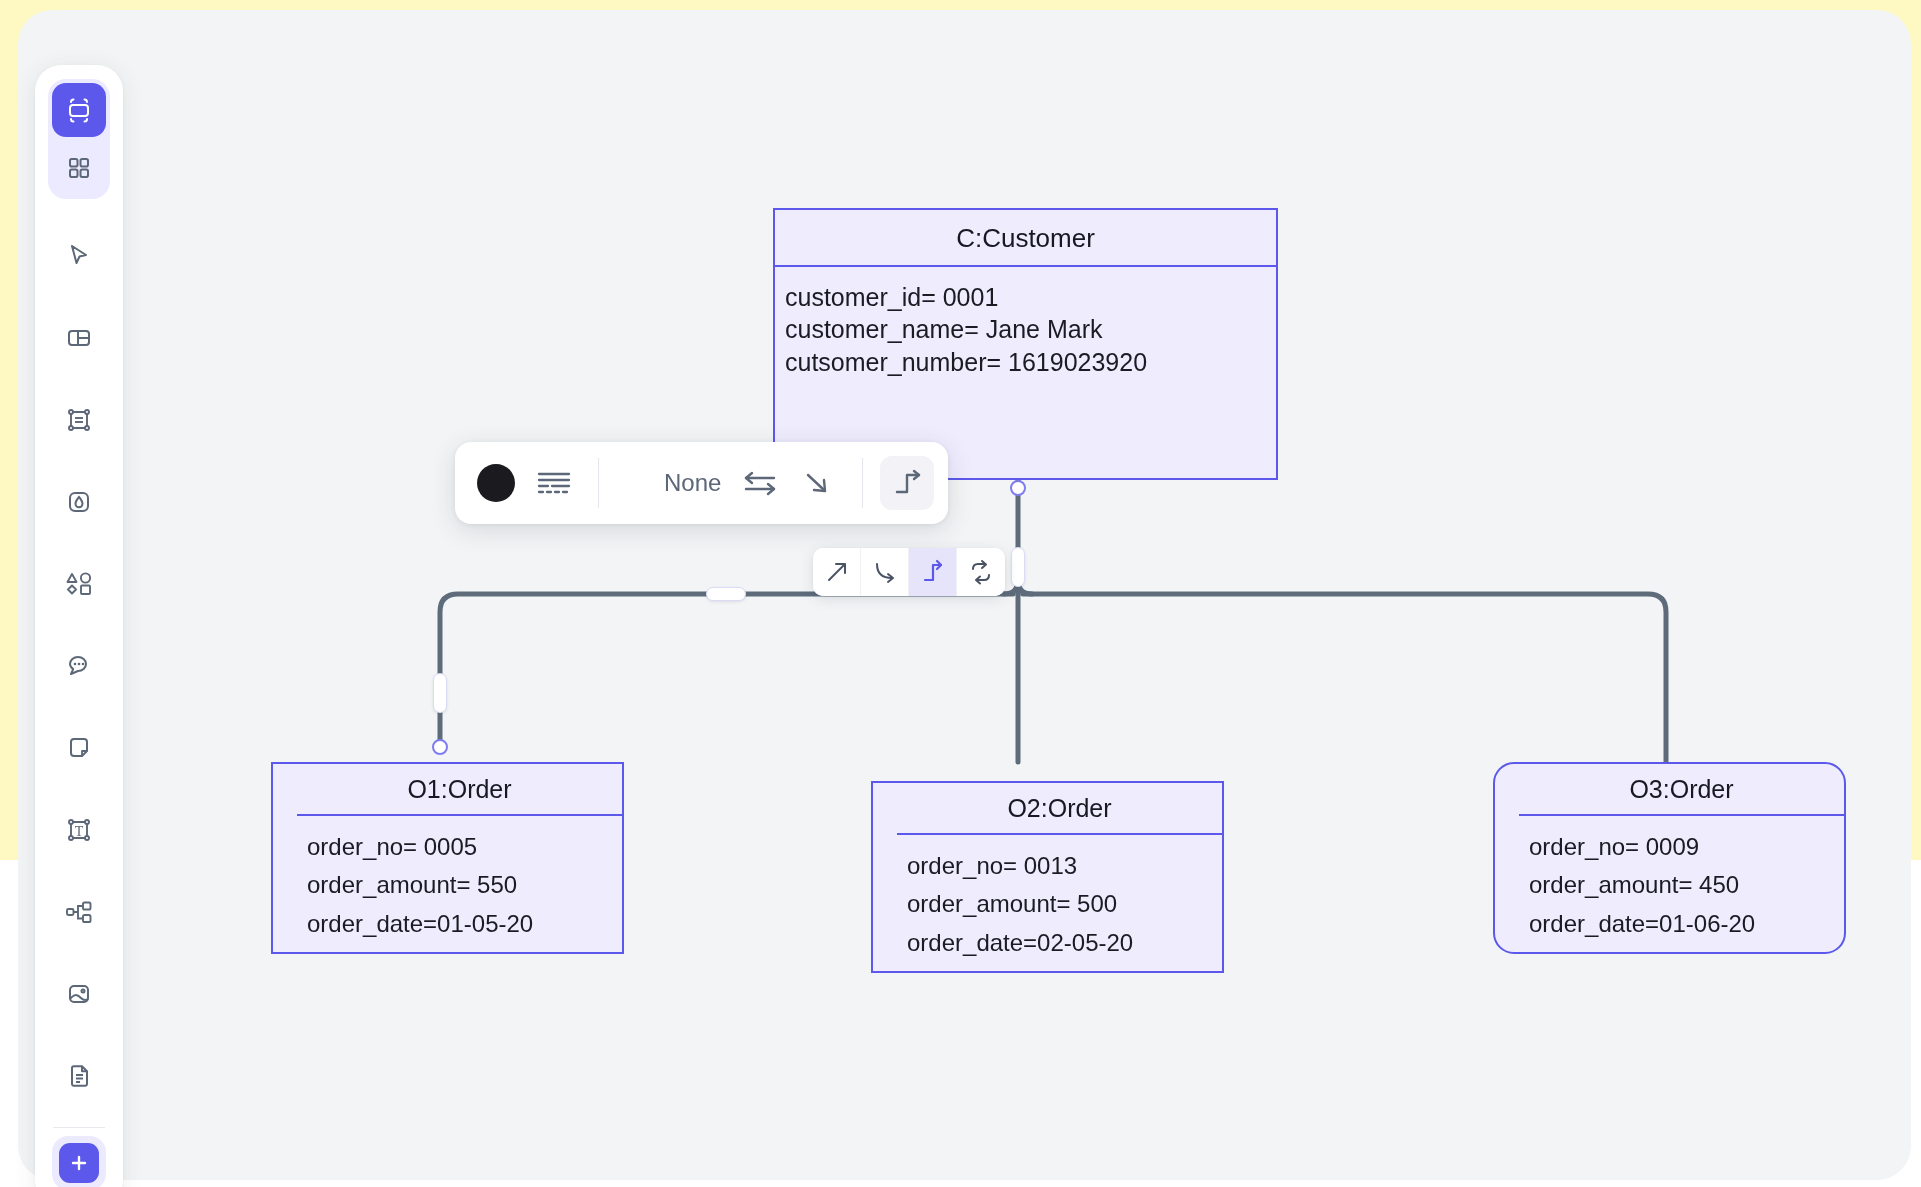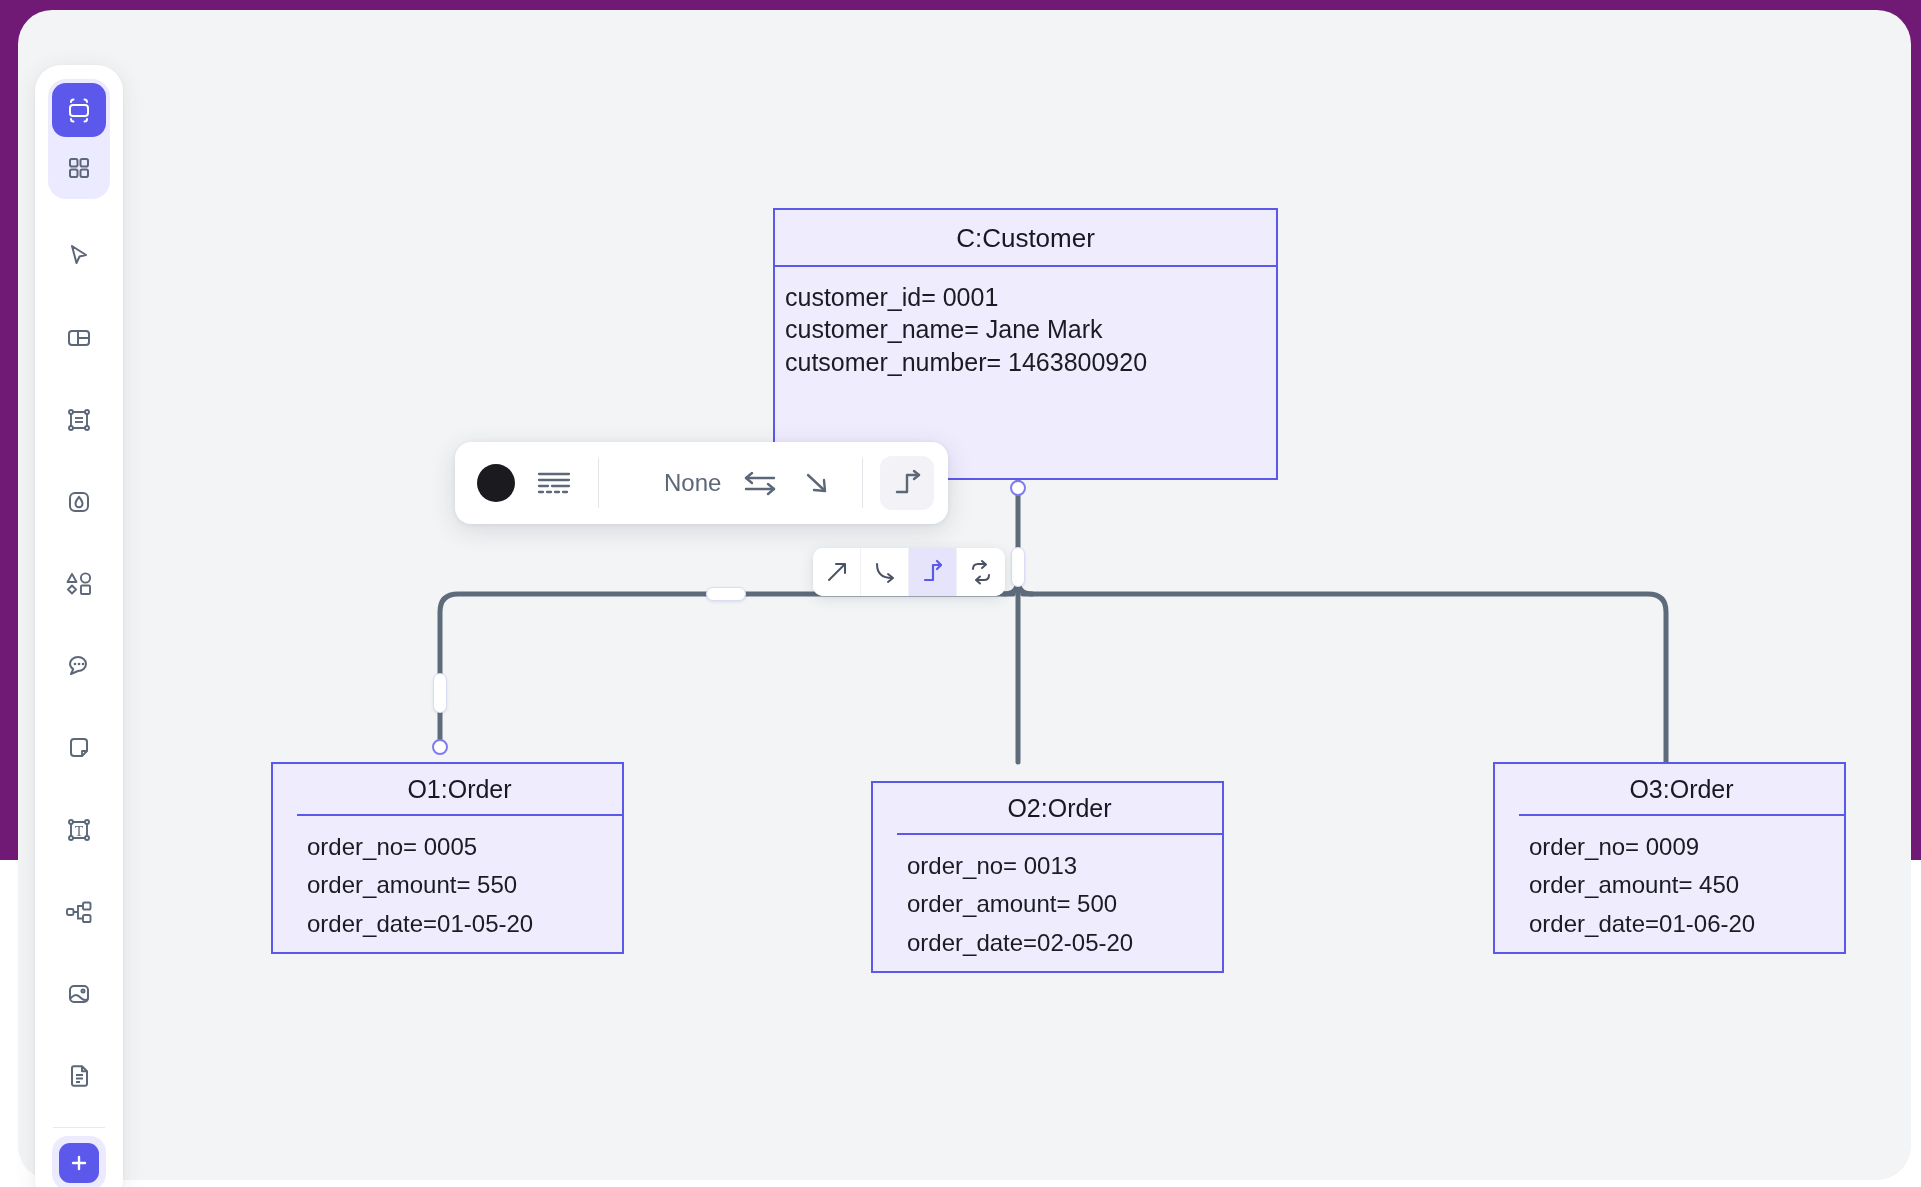--- a/index.html
+++ b/index.html
@@ -8,21 +8,21 @@
     height: 1187px;
     overflow: hidden;
     background: #ffffff;
     font-family: "Liberation Sans", sans-serif;
   }
 
   #app {
     position: relative;
     width: 1921px;
     height: 860px;
-    background: #701a75;
+    background: #fef9c3;
   }
 
   
   .canvas {
     position: absolute;
     left: 18px;
     top: 10px;
     width: 1893px;
     height: 1170px;
     background: #f2f4f5;
@@ -122,21 +122,21 @@
   #node-customer .node-body { padding-left: 10px; }
   #node-customer .attr { line-height: 1.29; }
 
   .order-node { width: 353px; height: 192px; padding-left: 24px; }
   .order-node .node-title { height: 52px; font-size: 25px; }
   .order-node .node-body { padding: 12px 10px 0 10px; }
   .order-node .attr { font-size: 24px; line-height: 1.6; }
 
   #node-o1 { left: 253px; top: 752px; }
   #node-o2 { left: 853px; top: 752px; margin-top: 19px; }
-  #node-o3 { left: 1475px; top: 752px; }
+  #node-o3 { left: 1475px; top: 752px; border-radius: 21px; }
 
   
   .handle-circle {
     position: absolute;
     width: 16px; height: 16px;
     border-radius: 50%;
     background: #ffffff;
     border: 2px solid #7f7cf0;
     z-index: 20;
   }
@@ -252,21 +252,21 @@
     <div class="handle-pill-v" style="left:993px; top:537px;"></div>
     <div class="handle-pill-h" style="left:688px; top:577px;"></div>
     <div class="handle-pill-v" style="left:415px; top:663px;"></div>
     <div class="handle-circle" style="left:414px; top:729px;"></div>
 
     <div class="node" id="node-customer">
       <div class="node-title">C:Customer</div>
       <div class="node-body">
         <div class="attr">customer_id= 0001</div>
         <div class="attr">customer_name= Jane Mark</div>
-        <div class="attr">cutsomer_number= 1463800920</div>
+        <div class="attr">cutsomer_number= 1619023920</div>
       </div>
     </div>
 
     <div class="node order-node" id="node-o1">
       <div class="node-title">O1:Order</div>
       <div class="node-body">
         <div class="attr">order_no= 0005</div>
         <div class="attr">order_amount= 550</div>
         <div class="attr">order_date=01-05-20</div>
       </div>

